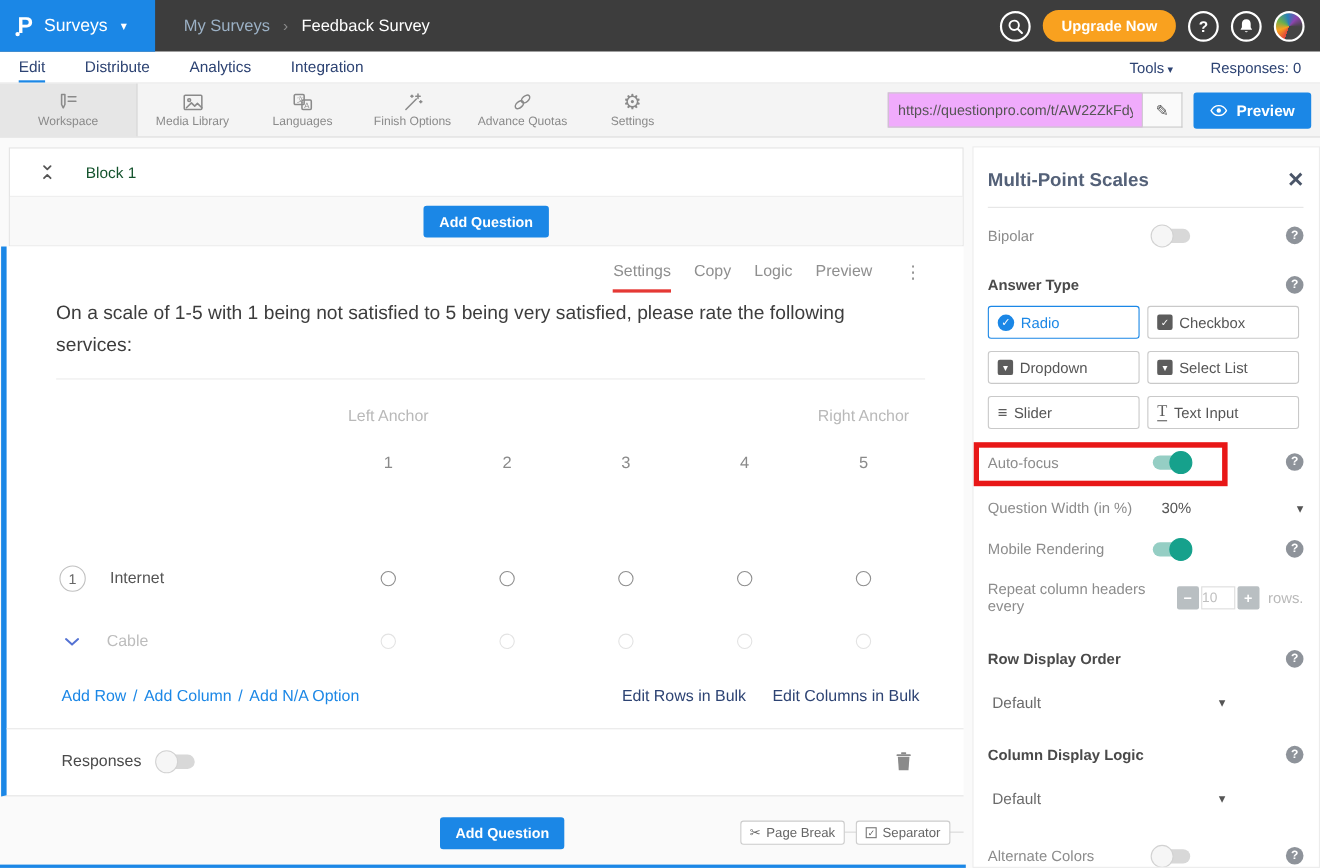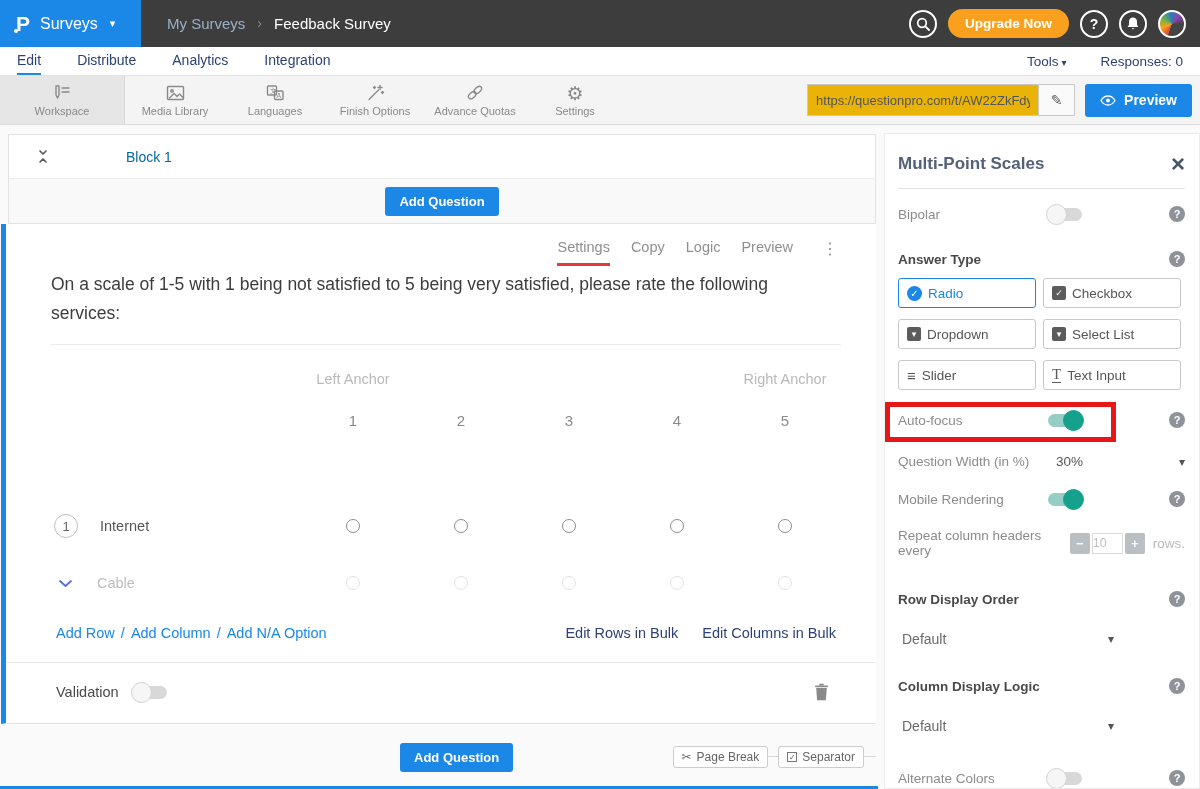--- a/index.html
+++ b/index.html
@@ -42,36 +42,36 @@
   .tools .caret { font-size:10px; margin-left:3px; }
 
   
   .toolbar { height:49px; background:#f4f4f4; border-bottom:1px solid #dcdcdc; display:flex; align-items:stretch; }
   .tool { width:100px; display:flex; flex-direction:column; align-items:center; justify-content:center;
     gap:2px; color:#8a8a8a; cursor:pointer; }
   .tool.active { background:#e6e6e6; border-right:1px solid #d8d8d8; width:125px; }
   .tool .ticon { height:20px; display:flex; align-items:center; justify-content:center; font-size:17px; }
   .tool .tlabel { font-size:11px; white-space:nowrap; }
   .url-group { margin-left:auto; display:flex; align-items:center; margin-right:8px; }
-  .urlbox { width:232px; height:32px; border:1px solid #c9c9c9; background:#eab308; font-size:13px;
+  .urlbox { width:232px; height:32px; border:1px solid #c9c9c9; background:#f0abfc; font-size:13px;
     color:#555; padding:0 8px; font-family:"Liberation Sans",sans-serif; }
   .url-edit { width:36px; height:32px; border:1px solid #c9c9c9; border-left:none; background:#fafafa;
     display:flex; align-items:center; justify-content:center; color:#555; font-size:14px; cursor:pointer; }
   .preview-btn { margin-left:10px; background:#1b87e6; color:#fff; border:none; height:33px;
     padding:0 15px; border-radius:3px; display:flex; align-items:center; gap:8px; font-size:14px;
     font-weight:700; cursor:pointer; }
 
   
   .content { position:absolute; top:126px; left:0; right:0; bottom:0; }
   .main { position:absolute; left:0; top:0; width:877px; bottom:0; }
 
   .block-card { margin:8px 0 0 8px; width:868px; background:#fff; border:1px solid #e3e3e3; }
   .block-head { height:44px; display:flex; align-items:center; gap:28px; padding:0 18px 0 27px;
     border-bottom:1px solid #ededed; }
-  .block-title { font-size:14px; color:#0369a1;margin-left:48px; }
+  .block-title { font-size:14px; color:#14532d; }
   .collapse { cursor:pointer; }
   .addq-strip { height:44px; background:#f9f9f9; display:flex; align-items:center; justify-content:center; }
   .btn-primary { background:#1b87e6; color:#fff; border:none; font-size:13px; font-weight:700;
     padding:7px 14px; border-radius:3px; cursor:pointer; }
 
   .question-card { margin-left:1px; width:875px; background:#fff; border-left:5px solid #1b87e6;
     border-bottom:1px solid #e3e3e3; padding-top:15px; }
   .qtabs { display:flex; justify-content:flex-end; align-items:flex-start; gap:21px; padding-right:38px; }
   .qtab { font-size:14.5px; color:#8f8f8f; cursor:pointer; padding-bottom:8px; border-bottom:3px solid transparent; }
   .qtab.active { border-bottom-color:#e53935; }
@@ -405,21 +405,21 @@
           <span>Add N/A Option</span>
         </div>
         <div class="bulk-links">
           <span>Edit Rows in Bulk</span>
           <span>Edit Columns in Bulk</span>
         </div>
       </div>
 
       <div class="vdivider"></div>
       <div class="validation-row">
-        <span class="validation-label">Validation</span>
+        <span class="validation-label">Responses</span>
         <span class="tg">
             <span class="knob"></span>
           </span>
         <span class="trash">
           <svg width="15" height="18" viewBox="0 0 15 18">
             <path d="M2.2 5h10.6l-.9 12.2H3.1z" fill="#8a8a8a"></path>
             <rect x="1" y="2.6" width="13" height="1.7" rx="0.8" fill="#8a8a8a"></rect>
             <rect x="5.2" y="0.8" width="4.6" height="1.8" rx="0.6" fill="#8a8a8a"></rect>
           </svg>
         </span>

